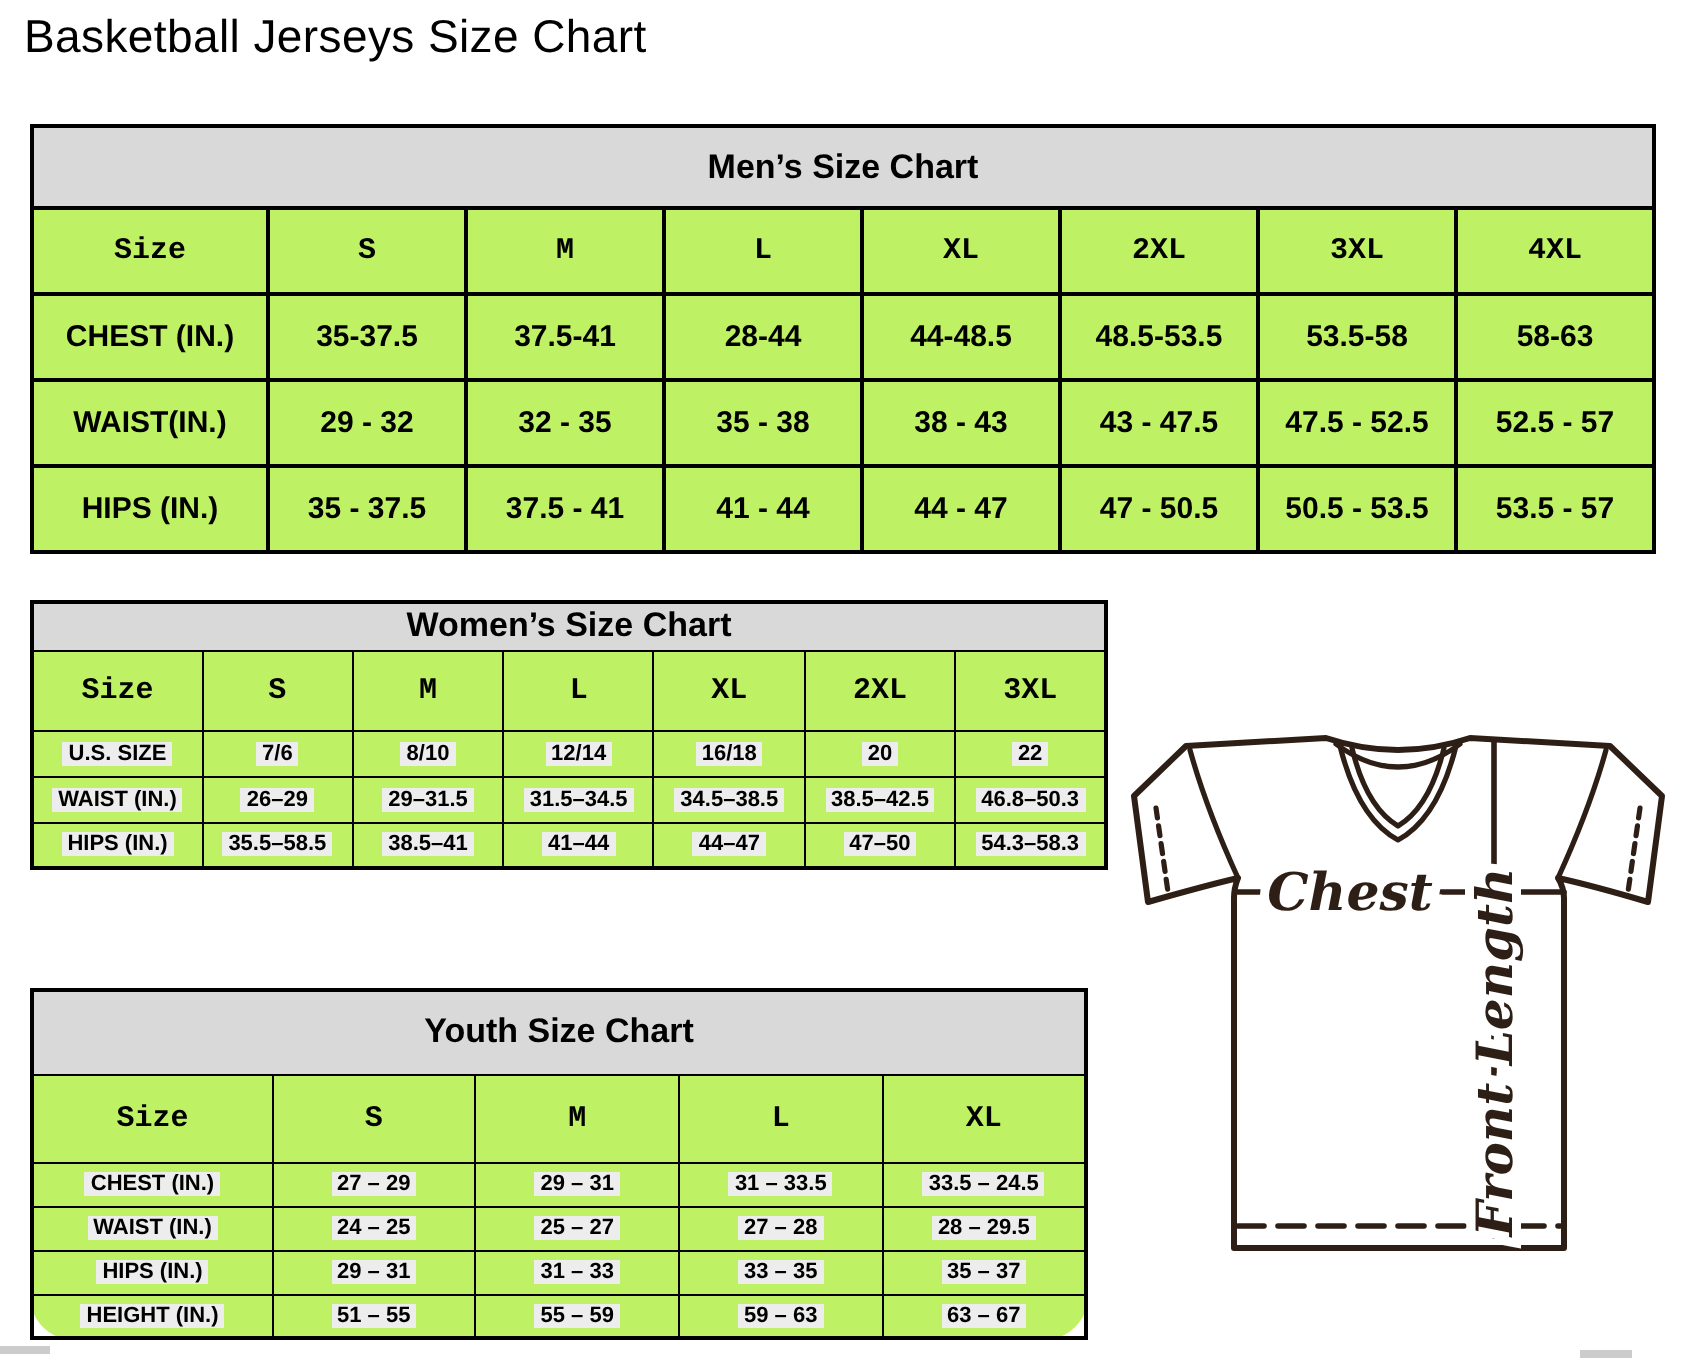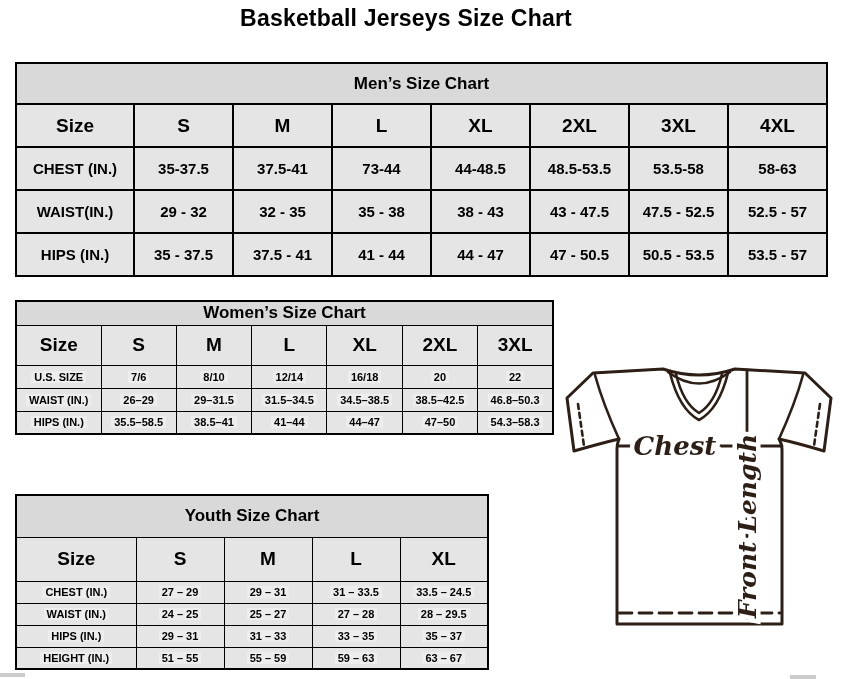--- a/index.html
+++ b/index.html
@@ -1,38 +1,38 @@
 <!DOCTYPE html>
 <html style="--header-bg: #d9d9d9; --ink: #2d1f16; --scrollbar: #cccccc;"><head>
 <meta charset="utf-8">
 <style>
   html,body{margin:0;padding:0;background:#fff;}
   #page{position:relative;width:843px;height:679px;background:#fff;overflow:hidden;
         font-family:"Liberation Sans",sans-serif;color:#000;}
 
-  #page-title{position:absolute;top:5px;left:0;width:812px;text-align:center;
-              font-weight:bold;font-size:23px;letter-spacing:.2px;}
+  #page-title{position:absolute;top:5px;left:12px;width:812px;
+              font-weight:normal;font-size:23px;letter-spacing:.2px;}
 
   table.size-table{position:absolute;border-collapse:collapse;table-layout:fixed;
-                   background:#e5e5e5;font-weight:bold;border:2px solid #000;padding-left:40px;}
+                   background:#bef264;font-weight:bold;border:2px solid #000;padding-left:40px;}
   .size-table td{border:1.5px solid #000;text-align:center;vertical-align:middle;
                  overflow:hidden;white-space:nowrap;}
   .tbl-men td{border-width:2px;}
   .title-row td{background:var(--header-bg,#d9d9d9);font-size:17px;}
-  .size-row td{font-size:19px;}
+  .size-row td{font-size:15px;font-family:Liberation Mono, monospace;}
   .tbl-men  .data-row td{font-size:15px;}
   .tbl-women .data-row td,.tbl-youth .data-row td{font-size:11px;}
 
   .tbl-men{left:15px;top:62px;width:813px;}
   .tbl-men .title-row{height:41px}.tbl-men .size-row{height:43px}.tbl-men .data-row{height:43px}
 
   .tbl-women{left:15px;top:300px;width:539px;}
   .tbl-women .title-row{height:24px}.tbl-women .size-row{height:40px}.tbl-women .data-row{height:23px}
 
-  .tbl-youth{left:15px;top:494px;width:474px;}
+  .tbl-youth{left:15px;top:494px;width:529px;border-radius:22px;}
   .tbl-youth .title-row{height:42px}.tbl-youth .size-row{height:44px}.tbl-youth .data-row{height:22px}
 
   .tbl-women .data-row .hl,.tbl-youth .data-row .hl{background:#ededed;padding:0 3px;}
 
   #jersey{position:absolute;left:557px;top:356px;width:280px;height:274px;}
   .ink{stroke:var(--ink,#2d1f16);fill:none;stroke-linejoin:round;stroke-linecap:round;}
   .outline{fill:#fff;stroke-width:3;}
   .thin{stroke-width:2.6;}
   .meas{stroke-width:2.8;}
   .diagram-text{font-family:"DejaVu Serif",serif;font-style:italic;font-weight:bold;
@@ -73,21 +73,21 @@
           <td>L</td>
           <td>XL</td>
           <td>2XL</td>
           <td>3XL</td>
           <td>4XL</td>
         </tr>
         <tr class="data-row">
           <td><span class="hl">CHEST (IN.)</span></td>
           <td><span class="hl">35-37.5</span></td>
           <td><span class="hl">37.5-41</span></td>
-          <td><span class="hl">73-44</span></td>
+          <td><span class="hl">28-44</span></td>
           <td><span class="hl">44-48.5</span></td>
           <td><span class="hl">48.5-53.5</span></td>
           <td><span class="hl">53.5-58</span></td>
           <td><span class="hl">58-63</span></td>
         </tr>
         <tr class="data-row">
           <td><span class="hl">WAIST(IN.)</span></td>
           <td><span class="hl">29 - 32</span></td>
           <td><span class="hl">32 - 35</span></td>
           <td><span class="hl">35 - 38</span></td>

